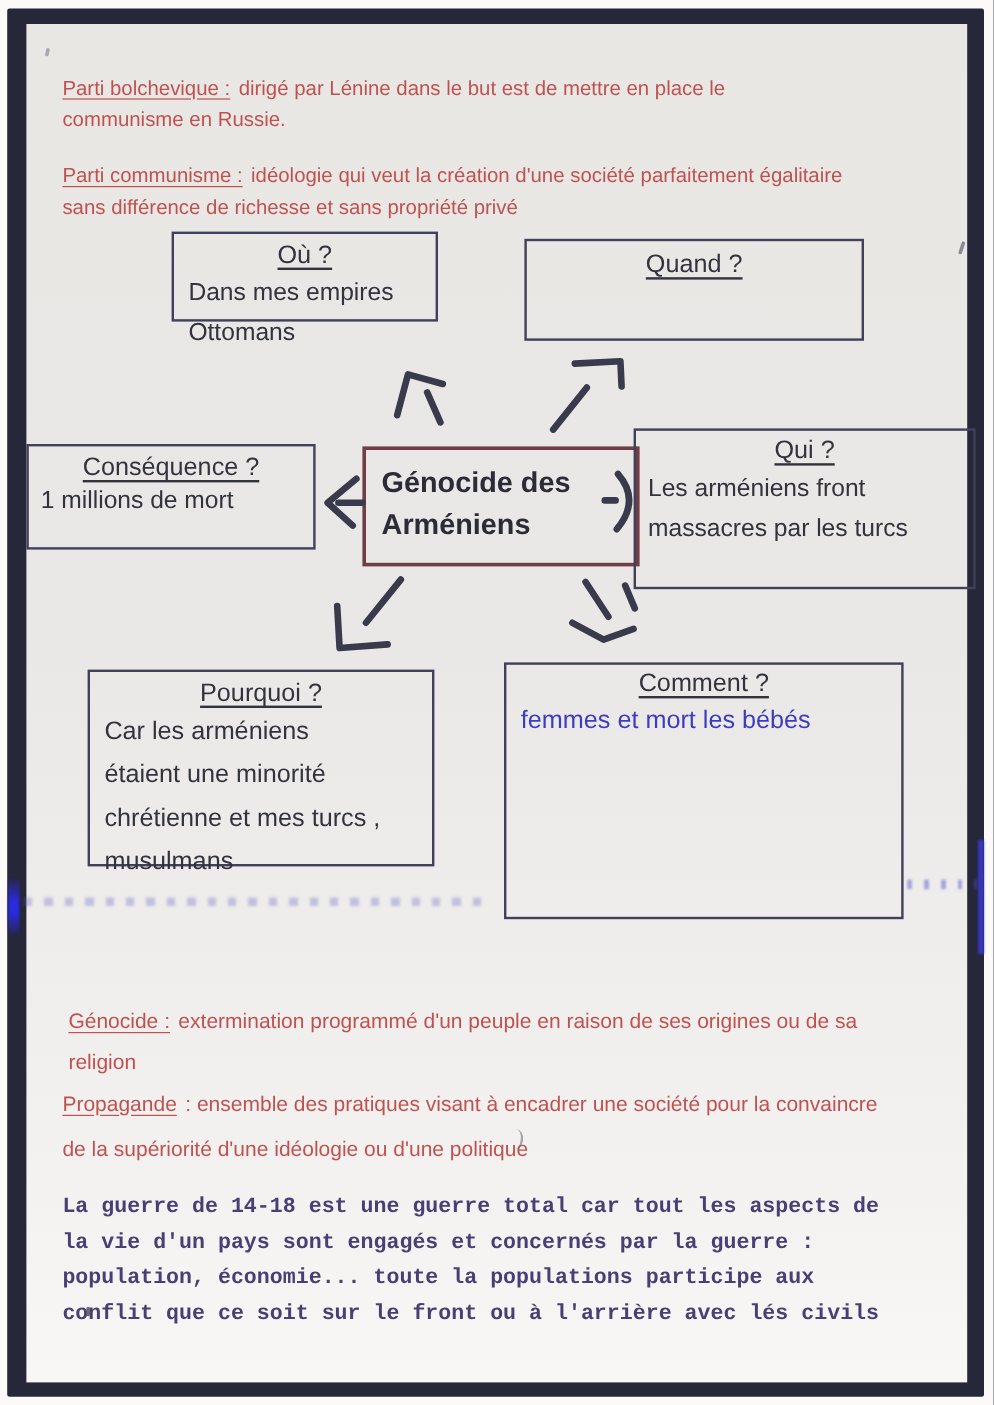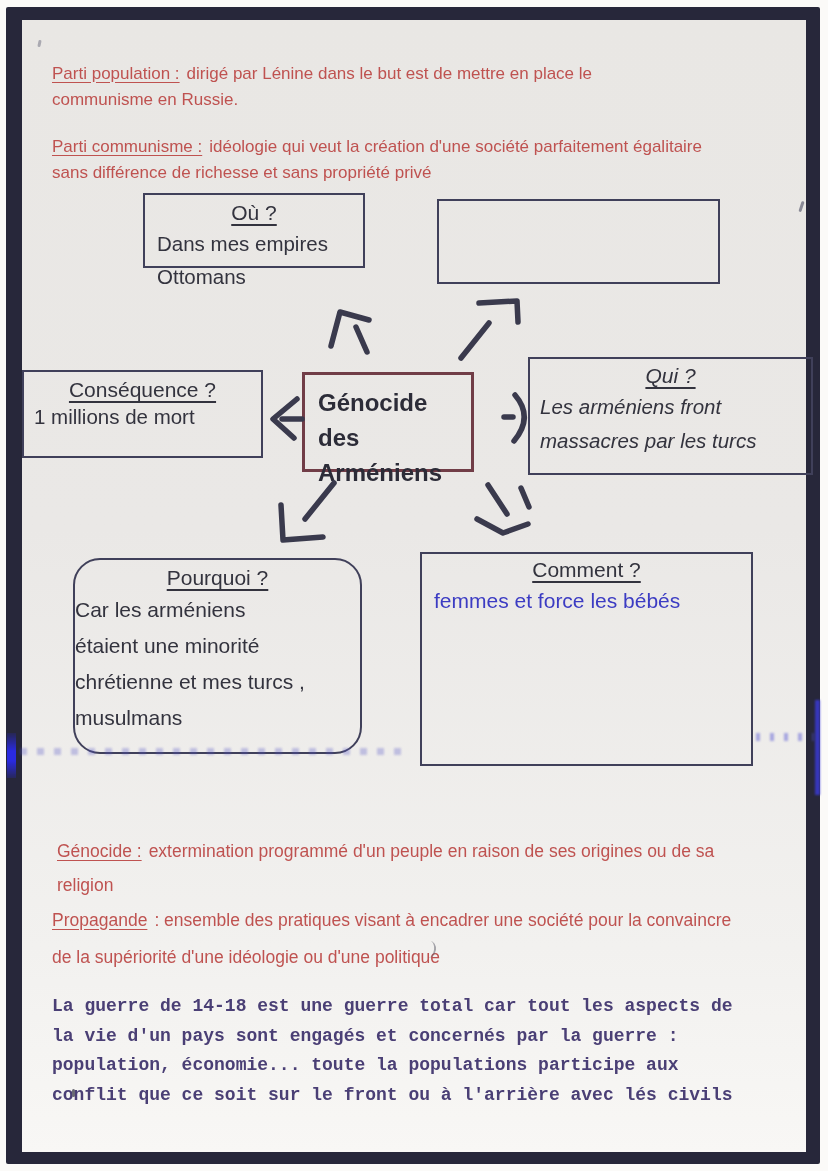--- a/index.html
+++ b/index.html
@@ -31,32 +31,32 @@
   .node-body{display:block;white-space:pre-line;font-size:20.5px;}
   #box-ou{left:143px;top:193px;width:222px;height:75px;}
   #box-ou .node-title{margin-top:6px;}
   #box-ou .node-body{padding-left:12px;margin-top:2px;line-height:33px;}
   #box-quand{left:437px;top:199px;width:283px;height:85px;}
   #box-quand .node-title{margin-top:8px;}
   #box-quand .node-body{text-align:center;margin-top:4px;}
   #box-consequence{left:22px;top:370px;width:241px;height:88px;}
   #box-consequence .node-title{margin-top:6px;}
   #box-consequence .node-body{padding-left:10px;margin-top:3px;}
-  #box-qui{left:528px;top:357px;width:285px;height:118px;font-style:italic;}
+  #box-qui{left:528px;top:357px;width:285px;height:134px;}
   #box-qui .node-title{margin-top:5px;}
   #box-qui .node-body{padding-left:10px;margin-top:2px;line-height:34px;}
-  #box-pourquoi{left:73px;top:558px;width:289px;height:196px;border-radius:27px;}
+  #box-pourquoi{left:73px;top:558px;width:289px;height:164px;}
   #box-pourquoi .node-title{margin-top:6px;}
-  #box-pourquoi .node-body{margin-top:2px;font-size:21px;line-height:36px;}
+  #box-pourquoi .node-body{padding-left:12px;margin-top:2px;font-size:21px;line-height:36px;}
   #box-comment{left:420px;top:552px;width:333px;height:214px;}
   #box-comment .node-title{margin-top:4px;}
   #box-comment .node-body{padding-left:12px;margin-top:1px;font-size:21px;line-height:35px;}
   .comment-blue{display:block;color:#3c3cc3;}
   #box-center{
-    left:302px;top:372px;width:172px;height:100px;
+    left:302px;top:372px;width:231px;height:100px;
     border:3.5px solid #713d47;color:#2c2c38;
     font-weight:bold;font-size:24px;line-height:35px;
     padding:10px 0 0 13px;white-space:pre-line;
   }
   
   #summary{
     position:absolute;left:52px;top:974px;width:744px;
     color:#4a3f75;font-weight:bold;font-size:18px;line-height:29.5px;
     white-space:pre-line;
     font-family:Liberation Mono, monospace;
@@ -84,33 +84,34 @@
     border-right:2px solid rgba(100,100,112,0.55);
     border-radius:0 8px 8px 0 / 0 10px 10px 0;transform:rotate(6deg);}
   .tick-bottom{left:72px;top:1089px;width:2.5px;height:8px;background:#6a6a74;border-radius:2px;}
 </style>
 </head>
 <body>
 
 <div class="frame"></div>
 <div class="paper"></div>
 
-<p class="def" id="def-top-1"><span class="term">Parti population :</span><span class="def-text">dirigé par Lénine dans le but est de mettre en place le
+<p class="def" id="def-top-1"><span class="term">Parti bolchevique :</span><span class="def-text">dirigé par Lénine dans le but est de mettre en place le
 communisme en Russie.</span></p>
 
 <p class="def" id="def-top-2"><span class="term">Parti communisme :</span><span class="def-text">idéologie qui veut la création d'une société parfaitement égalitaire
 sans différence de richesse et sans propriété privé</span></p>
 
 <div class="node" id="box-ou">
   <span class="node-title">Où ?</span>
   <span class="node-body">Dans mes empires
 Ottomans</span>
 </div>
 
 <div class="node" id="box-quand">
+  <span class="node-title">Quand ?</span>
 </div>
 
 <div class="node" id="box-consequence">
   <span class="node-title">Conséquence ?</span>
   <span class="node-body">1 millions de mort</span>
 </div>
 
 <div class="node pre" id="box-center">Génocide des
 Arméniens</div>
 
@@ -123,21 +124,21 @@
 <div class="node" id="box-pourquoi">
   <span class="node-title">Pourquoi ?</span>
   <span class="node-body">Car les arméniens
 étaient une minorité
 chrétienne et mes turcs ,
 musulmans</span>
 </div>
 
 <div class="node" id="box-comment">
   <span class="node-title">Comment ?</span>
-  <span class="node-body"><span class="comment-blue">femmes et force les bébés</span></span>
+  <span class="node-body"><span class="comment-blue">femmes et mort les bébés</span></span>
 </div>
 
 <svg class="arrows" width="828" height="1171" viewBox="0 0 828 1171" stroke="#3a3a4d" stroke-width="5.5" fill="none" stroke-linecap="round" stroke-linejoin="round">
   <g>
     <line x1="367" y1="352" x2="356" y2="327"></line>
     <polyline points="331,346 340,312 369,320"></polyline>
   </g>
   <g>
     <line x1="461" y1="358" x2="489" y2="323"></line>
     <polyline points="479,303 517,301 518,322"></polyline>

